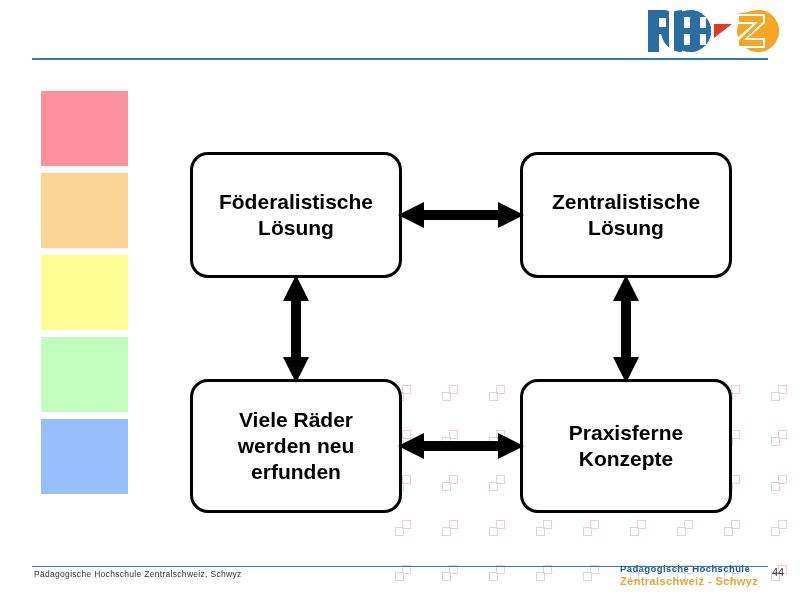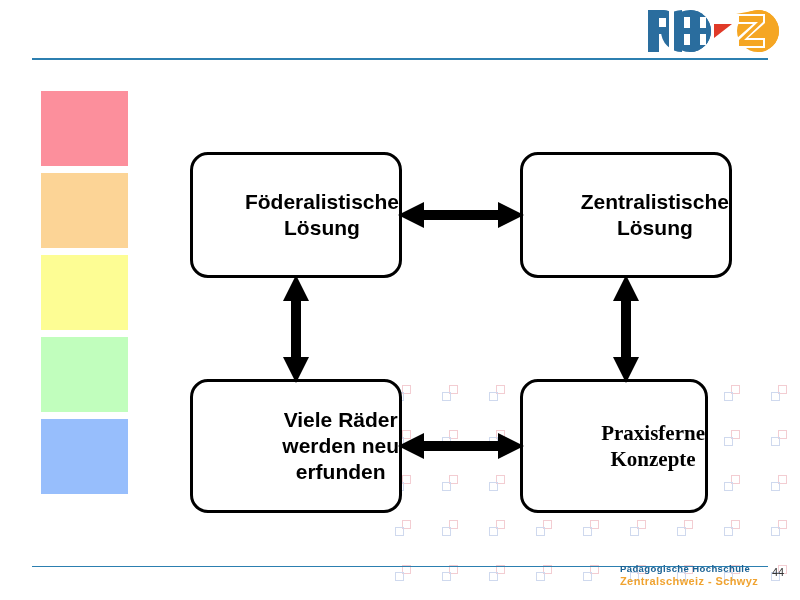--- a/index.html
+++ b/index.html
@@ -109,32 +109,32 @@
     pointer-events: none;
   }
   .node {
     position: absolute;
     box-sizing: border-box;
     background: #ffffff;
     border: 3px solid #000000;
     border-radius: 18px;
     display: flex;
     align-items: center;
-    justify-content: flex-end;
+    justify-content: center;
     text-align: center;
     font-weight: bold;
     font-size: 21px;
     line-height: 1.25;
     color: #000000;
     pointer-events: auto;
   }
   .node-tl { left: 190px; top: 152px; width: 212px; height: 126px; }
   .node-tr { left: 520px; top: 152px; width: 212px; height: 126px; }
   .node-bl { left: 190px; top: 379px; width: 212px; height: 134px; }
-  .node-br { left: 520px; top: 379px; width: 188px; height: 134px; font-family: Liberation Serif, serif; }
+  .node-br { left: 520px; top: 379px; width: 212px; height: 134px; }
 
   .arrow {
     position: absolute;
     pointer-events: auto;
   }
 
   
   .footer-rule {
     position: absolute;
     left: 32px;
@@ -457,19 +457,20 @@
 
     <svg class="arrow" style="left:607px; top:275px;" width="38" height="108" xmlns="http://www.w3.org/2000/svg">
       <rect x="14" y="22" width="10" height="64" fill="#000000"></rect>
       <path d="M19 0 L6 26 L32 26 Z" fill="#000000"></path>
       <path d="M19 108 L6 82 L32 82 Z" fill="#000000"></path>
     </svg>
 
   </div>
 
   <div class="footer-rule"></div>
+  <div class="footer-left">Pädagogische Hochschule Zentralschweiz, Schwyz</div>
   <div class="footer-brand">
     <div class="line1">Pädagogische Hochschule</div>
     <div class="line2">Zentralschweiz - Schwyz</div>
   </div>
   <div class="page-number">44</div>
 
 </div>
 
 </body></html>

